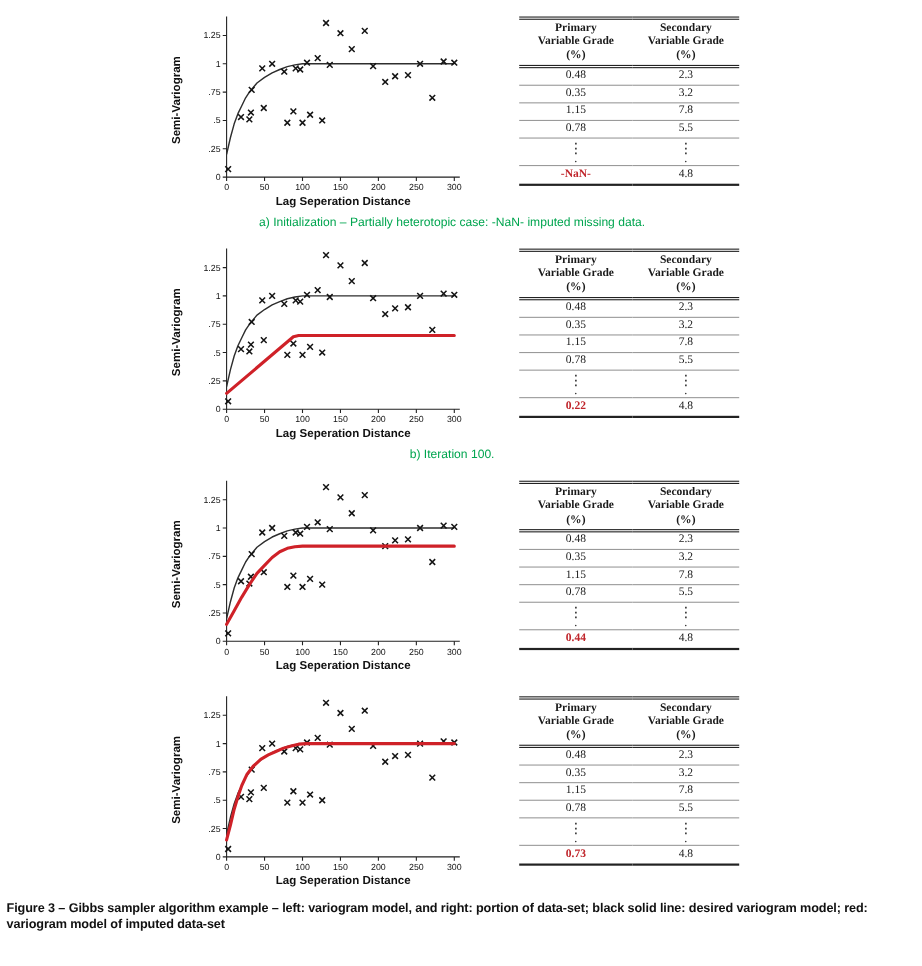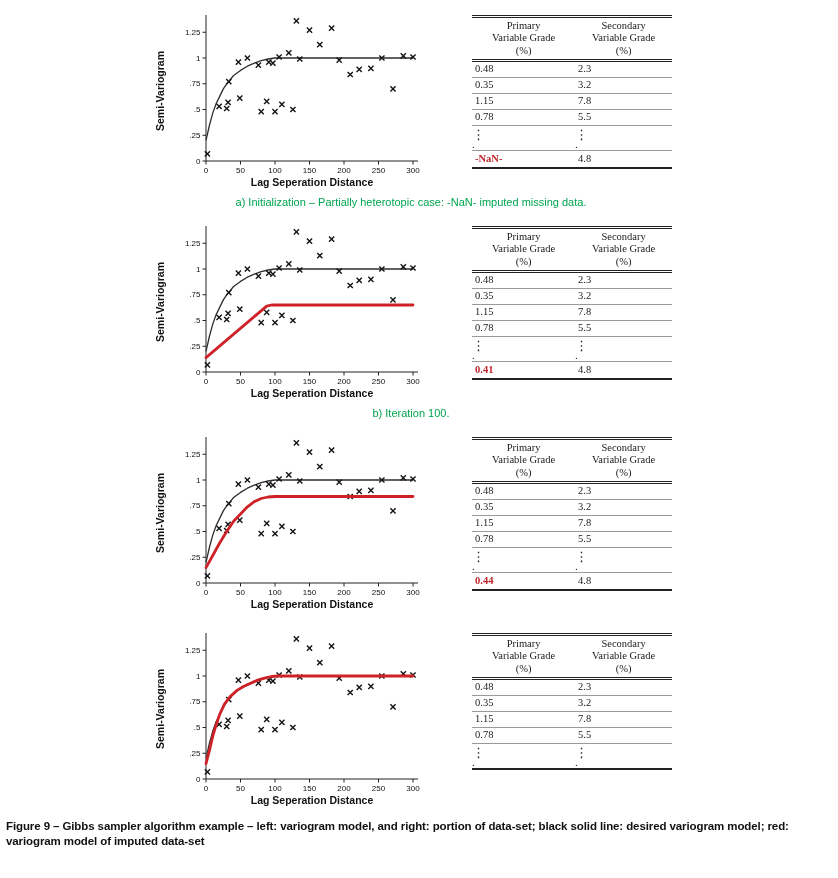--- a/index.html
+++ b/index.html
@@ -4,24 +4,24 @@
 <style>
   html,body{margin:0;padding:0;background:#ffffff;}
   body{width:838px;height:878px;overflow:hidden;font-family:"Liberation Sans",sans-serif;color:#111;}
   .panels{padding-top:5px;padding-left:150px;width:540px;}
   .panel{width:522px;margin-bottom:6px;}
   .panel-row{display:flex;align-items:flex-start;}
   .chart svg{display:block;}
   .dtable{margin-left:22px;margin-top:10px;}
   table.vtable{border-collapse:collapse;font-family:"Liberation Serif",serif;font-size:10.5px;color:#1a1a1a;
     border-top:3px double #222;border-bottom:2px solid #222;}
-  table.vtable th{font-weight:normal;vertical-align:top;padding:2px 4px 2px;border-bottom:3px double #222;line-height:1.18;}
+  table.vtable th{font-weight:bold;vertical-align:top;padding:2px 4px 2px;border-bottom:3px double #222;line-height:1.18;}
   table.vtable .th1{width:102px;}
   table.vtable .th2{width:94px;}
-  table.vtable td{padding:1px 3px 2px;border-bottom:1px solid #9a9a9a;line-height:1.15;}
+  table.vtable td{text-align:center;padding:1px 3px 2px;border-bottom:1px solid #9a9a9a;line-height:1.15;}
   table.vtable tr.dots1 td{border-bottom:none;font-size:13px;line-height:1;padding:2px 0 0;}
   table.vtable tr.dots2 td{font-size:11px;line-height:6px;padding:0 0 3px;}
   table.vtable tr.final td{border-bottom:none;padding:2px 3px;}
   table.vtable td.hl{color:#C0262C;font-weight:bold;}
   .panel-caption{width:100%;text-align:center;color:#00A54F;font-size:11px;margin-top:1px;height:14px;}
   .figure-caption{margin:2px 6px 0;font-size:11.5px;font-weight:bold;line-height:1.32;letter-spacing:-0.1px;width:824px;}
   .tick{font:8px "Liberation Sans",sans-serif;fill:#111;}
   .axis-label{font:bold 10.5px "Liberation Sans",sans-serif;fill:#111;}
 </style>
 </head>
@@ -250,21 +250,21 @@
               </tr>
               <tr class="dots1">
                 <td>⋮</td>
                 <td>⋮</td>
               </tr>
               <tr class="dots2">
                 <td>.</td>
                 <td>.</td>
               </tr>
               <tr class="final">
-                <td class="hl">0.41</td>
+                <td class="hl">0.22</td>
                 <td>4.8</td>
               </tr>
             </tbody>
         </table>
       </div>
     </div>
     <div class="panel-caption">b) Iteration 100.</div>
   </section>
 
   <section class="panel">
@@ -488,19 +488,23 @@
                 <td>5.5</td>
               </tr>
               <tr class="dots1">
                 <td>⋮</td>
                 <td>⋮</td>
               </tr>
               <tr class="dots2">
                 <td>.</td>
                 <td>.</td>
               </tr>
+              <tr class="final">
+                <td class="hl">0.73</td>
+                <td>4.8</td>
+              </tr>
             </tbody>
         </table>
       </div>
     </div>
   </section>
 </div>
-<p class="figure-caption">Figure 9 – Gibbs sampler algorithm example – left: variogram model, and right: portion of data-set; black solid line: desired variogram model; red: variogram model of imputed data-set</p>
+<p class="figure-caption">Figure 3 – Gibbs sampler algorithm example – left: variogram model, and right: portion of data-set; black solid line: desired variogram model; red: variogram model of imputed data-set</p>
 
 </body></html>

